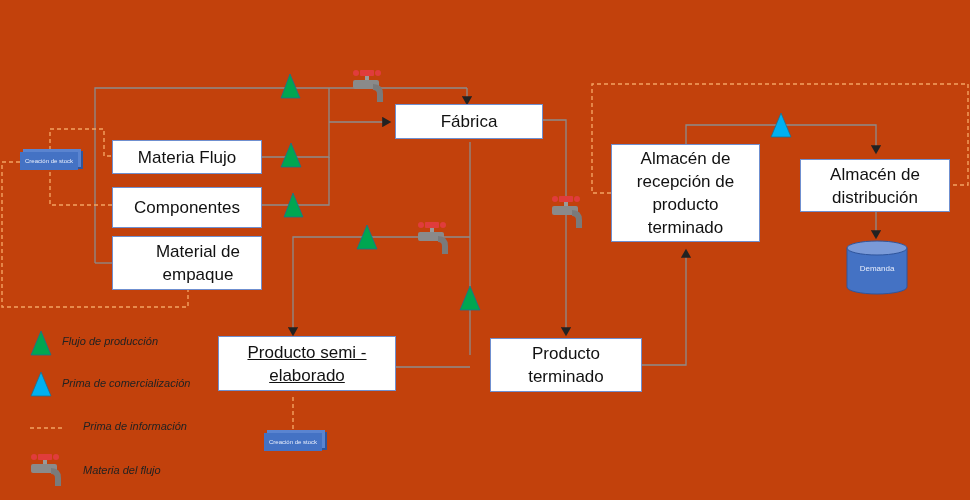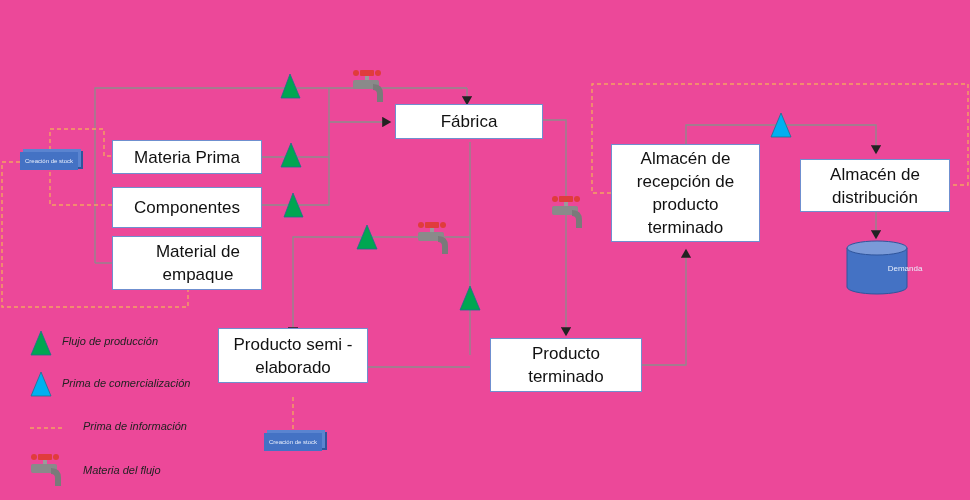--- a/index.html
+++ b/index.html
@@ -1,16 +1,16 @@
 <!DOCTYPE html>
 <html><head>
 <meta charset="utf-8">
 <style>
   html, body { margin: 0; padding: 0; background: #ffffff; }
-  #stage { position: relative; width: 970px; height: 500px; overflow: hidden; background: #ec4899;
+  #stage { position: relative; width: 970px; height: 500px; overflow: hidden; background: #c2410c;
            font-family: "Liberation Sans", "DejaVu Sans", sans-serif; }
   svg#lines { position: absolute; left: 0; top: 0; }
   .box { position: absolute; box-sizing: border-box; border: 1.5px solid #6f8fcf; background: #fff;
          display: flex; align-items: center; justify-content: center; text-align: center;
          color: #111; font-size: 17px; line-height: 23px; padding: 2px 6px; }
   .box span { white-space: pre-line; }
   .stock { position: absolute; width: 58px; height: 18px; background: #4472c4; color: #e8eefc;
            font-size: 6px; display: flex; align-items: center; justify-content: center;
            box-shadow: 3px -3px 0 #5a84d0, 5px -1px 0 #2f559c; }
   .legend-text { position: absolute; font-size: 11px; color: #222; font-style: italic; }
@@ -82,49 +82,49 @@
       <ellipse cx="877" cy="248" rx="30" ry="7" fill="#7a9ad8" stroke="#2f559c"></ellipse>
     </g>
 
     <line x1="30" y1="428" x2="62" y2="428" stroke="#f4a261" stroke-width="1.4" stroke-dasharray="4,3"></line>
   </svg>
 
   <div class="box" style="left:395px;top:104px;width:148px;height:35px;">
       <span>Fábrica</span>
     </div>
   <div class="box" style="left:112px;top:140px;width:150px;height:34px;">
-      <span>Materia Prima</span>
+      <span>Materia Flujo</span>
     </div>
   <div class="box" style="left:112px;top:187px;width:150px;height:41px;">
       <span>Componentes</span>
     </div>
   <div class="box" style="left:112px;top:236px;width:150px;height:54px;padding-left:28px;">
       <span>Material de
 empaque</span>
     </div>
-  <div class="box" style="left:218px;top:328px;width:150px;height:55px;">
+  <div class="box" style="left:218px;top:336px;width:178px;height:55px;text-decoration:underline;">
       <span>Producto semi -
 elaborado</span>
     </div>
   <div class="box" style="left:490px;top:338px;width:152px;height:54px;">
       <span>Producto
 terminado</span>
     </div>
   <div class="box" style="left:611px;top:144px;width:149px;height:98px;">
       <span>Almacén de
 recepción de
 producto
 terminado</span>
     </div>
   <div class="box" style="left:800px;top:159px;width:150px;height:53px;">
       <span>Almacén de
 distribución</span>
     </div>
 
-  <div style="position:absolute;left:847px;top:264px;width:60px;text-align:center;color:#e8eefc;font-size:8px;margin-left:28px;">Demanda</div>
+  <div style="position:absolute;left:847px;top:264px;width:60px;text-align:center;color:#e8eefc;font-size:8px;">Demanda</div>
 
   <div class="stock" style="left:20px;top:152px;">Creación de stock</div>
   <div class="stock" style="left:264px;top:433px;">Creación de stock</div>
 
   <div class="legend-text" style="left:62px;top:335px;">Flujo de producción</div>
   <div class="legend-text" style="left:62px;top:377px;">Prima de comercialización</div>
   <div class="legend-text" style="left:83px;top:420px;">Prima de información</div>
   <div class="legend-text" style="left:83px;top:464px;">Materia del flujo</div>
 </div>
 

